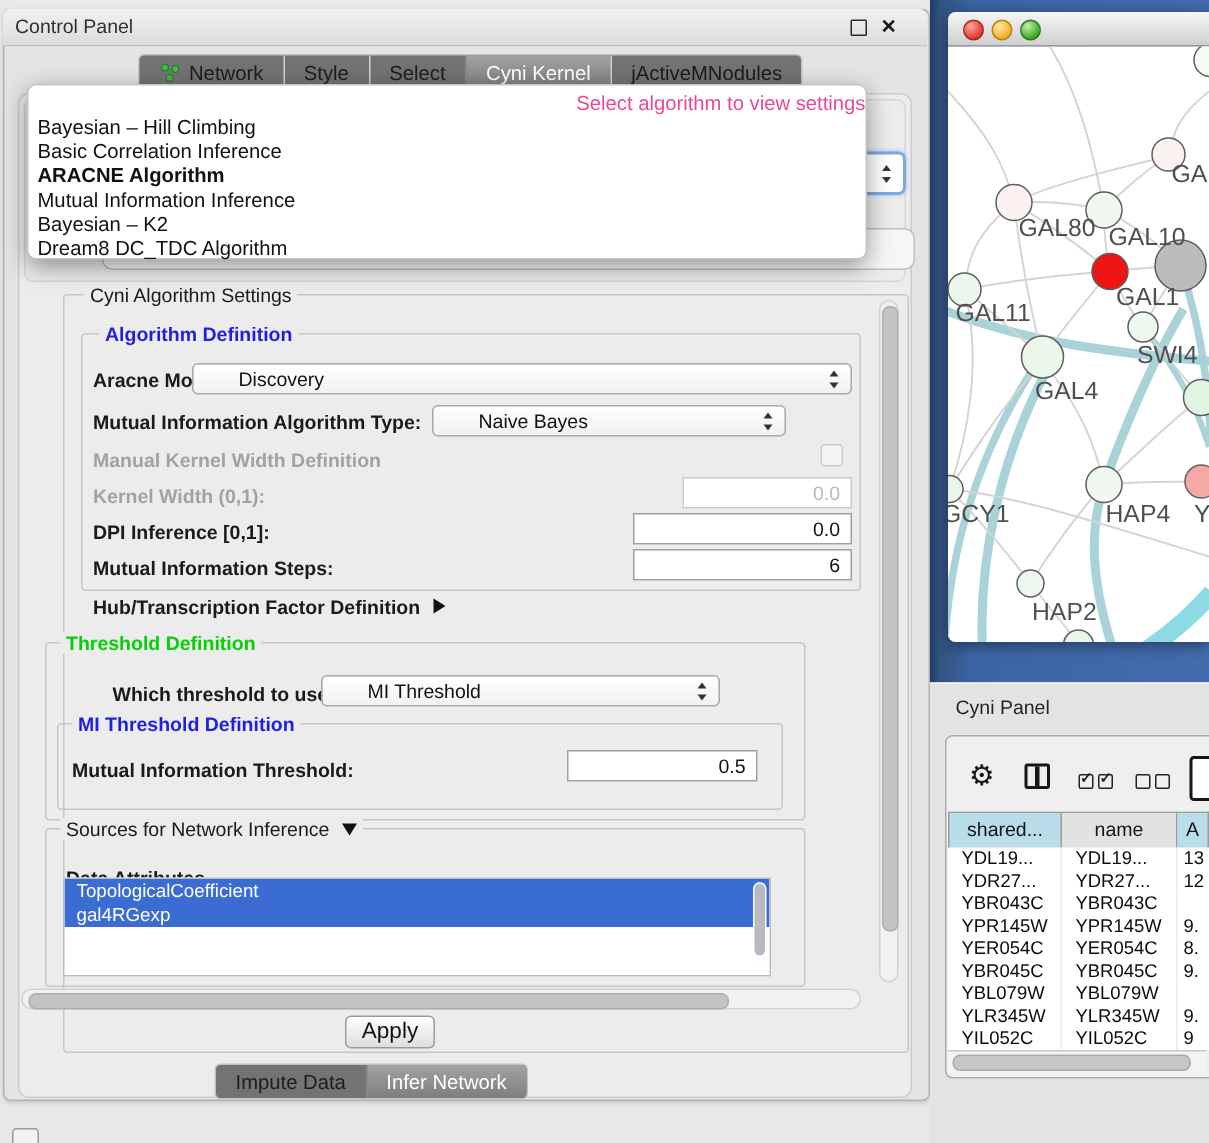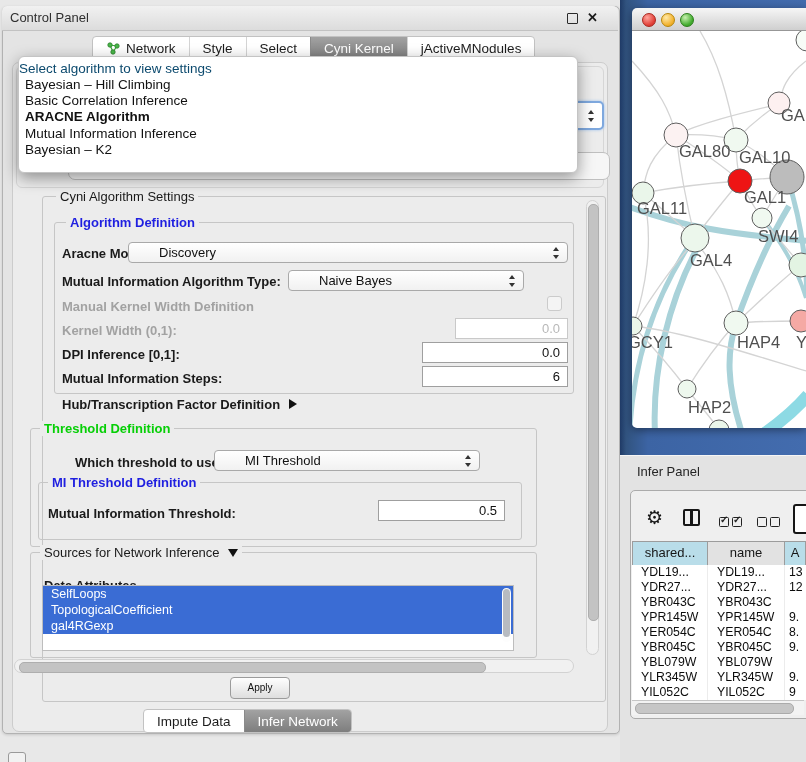--- a/index.html
+++ b/index.html
@@ -11,39 +11,39 @@
   .dis{color:#a2a2a2}
   
   .cp-window{left:2px;top:6px;width:616px;height:726px;background:#e4e4e4;
              border:1px solid #b2b2b2;border-radius:5px;box-shadow:0 1px 3px rgba(0,0,0,.15)}
   .cp-titlebar{left:2px;top:6px;width:616px;height:24px;border-radius:5px 5px 0 0;
                background:linear-gradient(#f1f1f1,#dcdcdc);border-bottom:1px solid #c2c2c2}
   .cp-title{left:10px;top:10px;font-size:13px;color:#303030}
   .float-icon{left:567px;top:13px;width:9px;height:9px;border:1.5px solid #2a2a2a;border-radius:1px}
   .close-icon{left:587px;top:10px;font-size:13px;font-weight:bold;color:#1a1a1a}
   
-  .seg-group{display:flex;background:#ffffff;border:1px solid #c2c2c2;border-radius:4px;height:22px;overflow:hidden}
+  .seg-group{display:flex;background:#737373;border:1px solid #c2c2c2;border-radius:4px;height:22px;overflow:hidden}
   .seg{display:flex;align-items:center;padding:0 13px;font-size:13.5px;color:#1c1c1c;border-left:1px solid #d4d4d4;cursor:default}
   .seg:first-child{border-left:none}
   .seg.sel{background:linear-gradient(#a2a2a2,#7e7e7e);color:#fff;border-left-color:#8a8a8a}
   .top-tabs{left:92px;top:36px}
   .bottom-tabs{left:143px;top:709px}
   .net-tab-icon{width:15px;height:13px;margin-right:5px}
   
   .main-panel{left:12px;top:62px;width:594px;height:668px;background:#ececec;
               border:1px solid #cccccc;border-radius:7px}
   .tools-strip{left:16px;top:66px;width:586px;height:120px;border:1px solid #d6d6d6;border-radius:6px}
   .combo-frag{left:548px;top:101px;width:52px;height:25px;background:#fff;border:2px solid #7ea8de;
               border-radius:5px;box-shadow:0 0 3px #9cc0ee;z-index:3}
   .dis-combo{left:68px;top:152px;width:528px;height:26px;background:#f6f6f6;border:1px solid #bfbfbf;
              border-radius:7px;z-index:2;font-size:13.5px;color:#ababab;line-height:25px;padding-left:12px}
   
   .popup{left:18px;top:56px;width:560px;height:117px;background:#fff;border:1px solid #c4c4c4;
          border-radius:6px;box-shadow:0 5px 16px rgba(0,0,0,.4);z-index:40;padding-top:3px;box-sizing:border-box}
-  .dd-prompt{text-align:left;font-size:13.5px;color:#0c4a6e;height:17px;line-height:17px}
+  .dd-prompt{text-align:right;font-size:13.5px;color:#ec4899;height:17px;line-height:17px}
   .dd-item{font-size:13.5px;color:#111;height:16.2px;line-height:16.2px;padding-left:6px;white-space:nowrap}
   .dd-item.selbold{font-weight:bold}
   
   .group{border:1px solid #c6c6c6;border-radius:3px}
   .gtitle{position:absolute;font-size:13px;background:#ececec;padding:0 4px;white-space:nowrap;z-index:1}
   .blue{color:#1f1fe0;font-weight:bold}
   .green{color:#06cf06;font-weight:bold}
   
   .combo{background:linear-gradient(#ffffff,#f1f1f1);border:1px solid #a9a9a9;border-radius:4px;
          font-size:13px;color:#111;line-height:19px;padding-left:30px;box-sizing:border-box;height:21px}
@@ -65,21 +65,21 @@
   .attr-item{height:16px;line-height:16px;background:#3a6cd4;color:#fff;font-size:12.5px;padding-left:8px;white-space:nowrap}
   .attr-scroll{position:absolute;right:2px;top:2px;width:9px;height:54px;background:#fdfdfd;border-radius:5px}
   .attr-thumb{position:absolute;left:1px;top:1px;width:7px;height:48px;background:#b7bbc1;border-radius:4px}
   
   .vscroll{left:586px;top:200px;width:13px;height:455px;background:#f1f1f1;border:1px solid #d2d2d2;border-radius:7px;box-sizing:border-box}
   .vthumb{position:absolute;left:1px;top:3px;width:9px;height:415px;background:#c3c3c3;border:1px solid #aeaeae;border-radius:5px}
   .hscroll{left:14px;top:659px;width:560px;height:14px;background:#f1f1f1;border:1px solid #d2d2d2;border-radius:7px;box-sizing:border-box}
   .hthumb{position:absolute;left:4px;top:1.5px;width:465px;height:9px;background:#c3c3c3;border:1px solid #aeaeae;border-radius:5px}
   
   .apply-btn{left:230px;top:677px;width:58px;height:20px;background:linear-gradient(#fefefe,#dedede);
-             border:1px solid #9b9b9b;border-radius:4px;font-size:10px;color:#111;text-align:center;line-height:19px}
+             border:1px solid #9b9b9b;border-radius:4px;font-size:15px;color:#111;text-align:center;line-height:19px}
   
   .desktop{left:620px;top:0;width:186px;height:455px;
            background:linear-gradient(90deg,#1f3a66 0px,#31537f 6px,#3c64a4 28px,#436cae 100%)}
   .net-window{left:632px;top:8px;width:174px;height:420px;border-radius:5px 0 0 5px;overflow:hidden;
               box-shadow:0 2px 10px rgba(0,0,0,.45)}
   .net-titlebar{height:22px;background:linear-gradient(#f6f6f6,#cfcfcf);border-bottom:1px solid #979797;position:relative}
   .tl{position:absolute;top:5px;width:12px;height:12px;border-radius:50%}
   .tl.red{left:10px;background:radial-gradient(circle at 35% 30%,#ffa49c,#e2423a 65%,#bf2d24);border:.5px solid #a8261e}
   .tl.yellow{left:29px;background:radial-gradient(circle at 35% 30%,#ffe9a8,#f2b22f 65%,#d29410);border:.5px solid #b8860b}
   .tl.green{left:48px;background:radial-gradient(circle at 35% 30%,#c8f0b0,#44ad30 65%,#2f8f1f);border:.5px solid #2a7d1a}
@@ -155,20 +155,21 @@
 <div class="abs dis-combo">gal-filtered sif default node</div>
 
 <div class="abs popup">
   <div class="dd-prompt">Select algorithm to view settings</div>
   <div id="algo-list">
       <div class="dd-item">Bayesian – Hill Climbing</div>
       <div class="dd-item">Basic Correlation Inference</div>
       <div class="dd-item selbold">ARACNE Algorithm</div>
       <div class="dd-item">Mutual Information Inference</div>
       <div class="dd-item">Bayesian – K2</div>
+      <div class="dd-item">Dream8 DC_TDC Algorithm</div>
     </div>
 </div>
 
 <div class="abs group" style="left:42px;top:196px;width:562px;height:504px"></div>
 <div class="gtitle lbl" style="left:56px;top:189px">Cyni Algorithm Settings</div>
 
 <div class="abs group" style="left:54px;top:222px;width:518px;height:170px"></div>
 <div class="gtitle blue" style="left:66px;top:215px;font-size:13px">Algorithm Definition</div>
 
 <div class="abs lbl b" style="left:62px;top:246px">Aracne Mode:</div>
@@ -210,21 +211,20 @@
 <div class="abs lbl b" style="left:48px;top:506px">Mutual Information Threshold:</div>
 <div class="abs field" style="left:378px;top:500px;width:127px">0.5</div>
 
 <div class="abs group" style="left:30px;top:552px;width:505px;height:104px"></div>
 <div class="gtitle lbl" style="left:40px;top:545px">
   <span>Sources for Network Inference</span><span class="tri-down"></span>
 </div>
 <div class="abs lbl b" style="left:44px;top:578px">Data Attributes</div>
 <div class="abs attr-list">
   <div id="attr-list">
-      <div class="attr-item">SelfLoops</div>
       <div class="attr-item">TopologicalCoefficient</div>
       <div class="attr-item">gal4RGexp</div>
     </div>
   <div class="attr-scroll">
       <div class="attr-thumb"></div>
     </div>
 </div>
 
 <div class="abs vscroll">
     <div class="vthumb"></div>
@@ -314,21 +314,21 @@
         <text x="690" y="265" class="node-label">GAL4</text>
         <text x="628" y="347" class="node-label">GCY1</text>
         <text x="737" y="347" class="node-label">HAP4</text>
         <text x="796" y="347" class="node-label">Y</text>
         <text x="688" y="412" class="node-label">HAP2</text>
       </svg>
   </div>
 </div>
 
 <div class="abs table-section"></div>
-<div class="abs tp-title">Infer Panel</div>
+<div class="abs tp-title">Cyni Panel</div>
 <div class="abs tp-inner"></div>
 
 <div class="abs gear">⚙</div>
 <div class="abs split-icon">
     <div></div>
   </div>
 <div class="abs" style="left:719px;top:513px"><span class="mini-cb checked"></span><span class="mini-cb checked"></span></div>
 <div class="abs" style="left:757px;top:513px"><span class="mini-cb"></span><span class="mini-cb"></span></div>
 <div class="abs doc-icon"></div>
 

